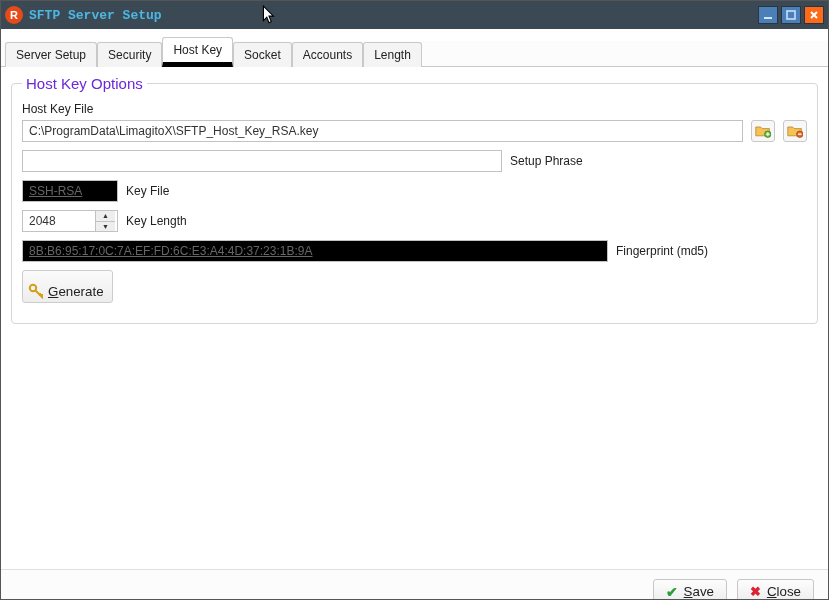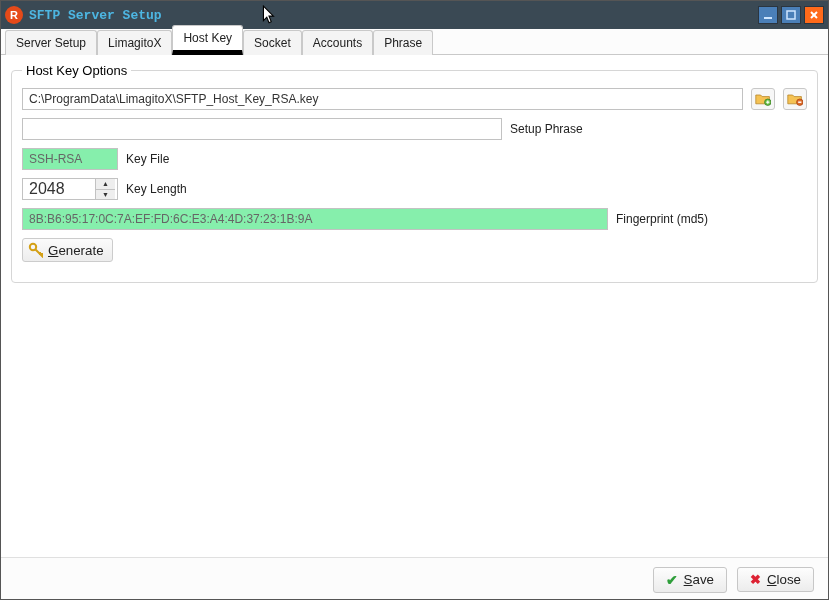--- a/index.html
+++ b/index.html
@@ -54,20 +54,21 @@
   .win-close { background: #ff6a1a; color: #fff; font-weight: bold; }
 
   
   .tabbar {
     display: flex;
     background: #fcfcfc;
     border-bottom: 1px solid #c9c9c9;
     padding-left: 4px;
     height: 26px;
     align-items: flex-end;
+    margin-top: 12px;
   }
   .tab {
     padding: 5px 10px 5px 10px;
     border: 1px solid #c9c9c9;
     border-bottom: none;
     background: #f4f4f4;
     margin-right: 0px;
     border-radius: 3px 3px 0 0;
     position: relative;
     top: 1px;
@@ -87,77 +88,78 @@
     position: relative;
   }
   fieldset.group {
     border: 1px solid #d6d6d6;
     border-radius: 4px;
     padding: 10px 10px 12px 10px;
     position: relative;
   }
   fieldset.group legend {
     padding: 0 4px;
-    color: #000000;
-    font-size: 13px;
+    color: #6d28d9;
+    font-size: 15px;
   }
   .row {
     display: flex;
     align-items: center;
     margin-bottom: 8px;
     gap: 8px;
   }
   .label-top { margin-bottom: 4px; color: #222; }
   input[type=text], .numbox {
     border: 1px solid #c2c2c2;
     background: #fff;
     height: 22px;
     padding: 10px 6px;
     font-size: 12px;
     color: #333;
   }
   input[readonly], .readonly {
-    background: #86efac;
+    background: #000000;
     color: #666;
+    text-decoration: underline;
   }
   .file-input { flex: 1; }
   .icon-btn {
     width: 24px; height: 22px;
     border: 1px solid #c8c8c8;
     background: #f7f7f7;
     display: flex; align-items: center; justify-content: center;
     border-radius: 3px;
     cursor: pointer;
   }
   .folder-svg { width: 16px; height: 14px; }
   .passphrase-input { width: 480px; }
   .side-label { color: #222; min-width: 100px; }
   .keytype-input { width: 96px; }
   .numwrap {
     display: flex; align-items: stretch;
     border: 1px solid #c2c2c2; height: 22px; width: 96px;
     background: #fff;
   }
   .numwrap input {
-    border: none; width: 72px; height: 100%; padding: 2px 6px; font-size: 16px;
+    border: none; width: 72px; height: 100%; padding: 2px 6px; font-size: 12px;
   }
   .spinbtns {
     display: flex; flex-direction: column; width: 20px;
     border-left: 1px solid #c2c2c2;
   }
   .spinbtns div {
     flex: 1; display: flex; align-items: center; justify-content: center;
     font-size: 7px; color: #333; cursor: pointer; background: #eee;
   }
   .spinbtns div:first-child { border-bottom: 1px solid #c2c2c2; }
   .fingerprint-input { width: 586px; }
   .gen-btn {
     border: 1px solid #ccc;
     background: linear-gradient(#fbfbfb,#ededed);
-    padding: 3px 8px 3px 5px;
+    padding: 12px 8px 3px 5px;
     display: inline-flex; align-items: center; gap: 4px;
     border-radius: 3px; cursor: pointer;
     color: #222;
   }
   .gen-btn .keyicon { width: 16px; height: 16px; }
   .underline-accel { text-decoration: underline; }
 
   
   .footer {
     height: 44px;
@@ -208,31 +210,32 @@
   <div class="win-btn win-close">
     <svg width="10" height="10">
         <line x1="2" y1="2" x2="8" y2="8" stroke="#fff" stroke-width="2"></line>
         <line x1="8" y1="2" x2="2" y2="8" stroke="#fff" stroke-width="2"></line>
       </svg>
   </div>
 </div>
 
 <div class="tabbar">
   <div class="tab">Server Setup</div>
-  <div class="tab">LimagitoX</div>
+  <div class="tab">Security</div>
   <div class="tab active">Host Key</div>
   <div class="tab">Socket</div>
   <div class="tab">Accounts</div>
-  <div class="tab">Phrase</div>
+  <div class="tab">Length</div>
 </div>
 
 <div class="content">
   <fieldset class="group">
     <legend>Host Key Options</legend>
 
+    <div class="label-top">Host Key File</div>
     <div class="row">
       <input type="text" class="file-input" value="C:\ProgramData\LimagitoX\SFTP_Host_Key_RSA.key" style="">
       <div class="icon-btn" title="Browse">
         <svg class="folder-svg" viewBox="0 0 20 16">
           <path d="M1 3 L7 3 L9 5 L18 5 L18 14 L1 14 Z" fill="#f5c253" stroke="#b8862b"></path>
           <circle cx="16" cy="12" r="4" fill="#6cc24a" stroke="#3a7d22"></circle>
           <line x1="16" y1="10" x2="16" y2="14" stroke="#fff" stroke-width="1.5"></line>
           <line x1="14" y1="12" x2="18" y2="12" stroke="#fff" stroke-width="1.5"></line>
         </svg>
       </div>

